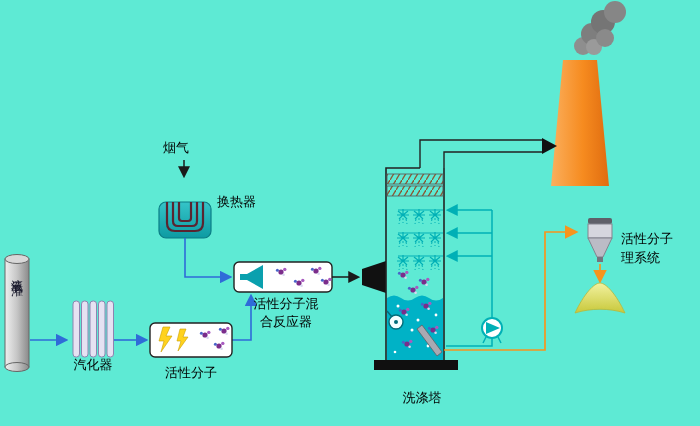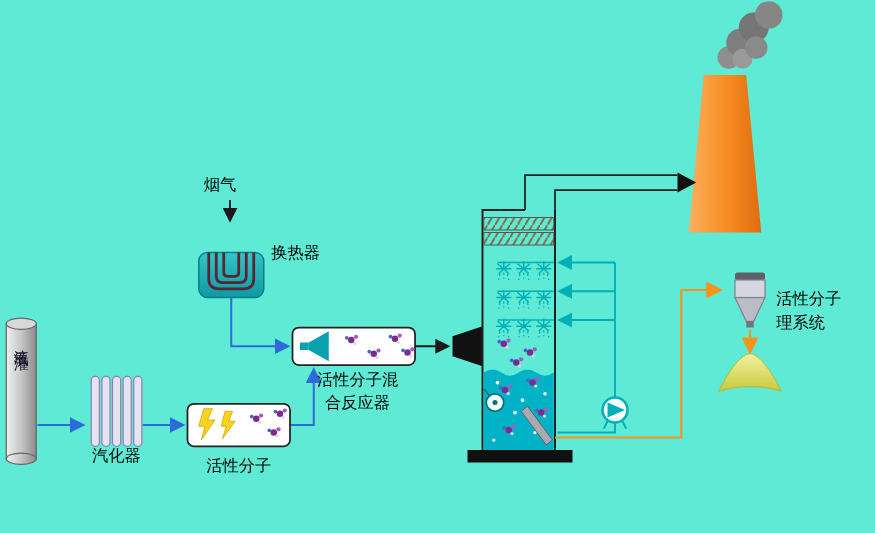--- a/index.html
+++ b/index.html
@@ -214,15 +214,16 @@
     <path d="M575,313 C584,294 594,283 600,283 C606,283 616,294 625,313 C609,308 591,308 575,313 Z" fill="url(#gPile)" stroke="#b8b83a" stroke-width="0.8"></path>
   </svg>
 
   <div class="lbl" style="left:163px;top:140px">烟气</div>
   <div class="lbl" style="left:217px;top:194px">换热器</div>
   <div class="lbl vlbl" style="left:9px;top:269px">液氧灌</div>
   <div class="lbl ctr" style="left:64px;top:357px;width:58px">汽化器</div>
   <div class="lbl ctr" style="left:148px;top:365px;width:86px">活性分子</div>
   <div class="lbl ctr" style="left:240px;top:296px;width:92px">活性分子混</div>
   <div class="lbl ctr" style="left:240px;top:314px;width:92px">合反应器</div>
+  <div class="lbl ctr" style="left:381px;top:390px;width:82px">洗涤塔</div>
   <div class="lbl" style="left:621px;top:231px">活性分子</div>
   <div class="lbl" style="left:621px;top:250px">理系统</div>
 </div>
 
 </body></html>

